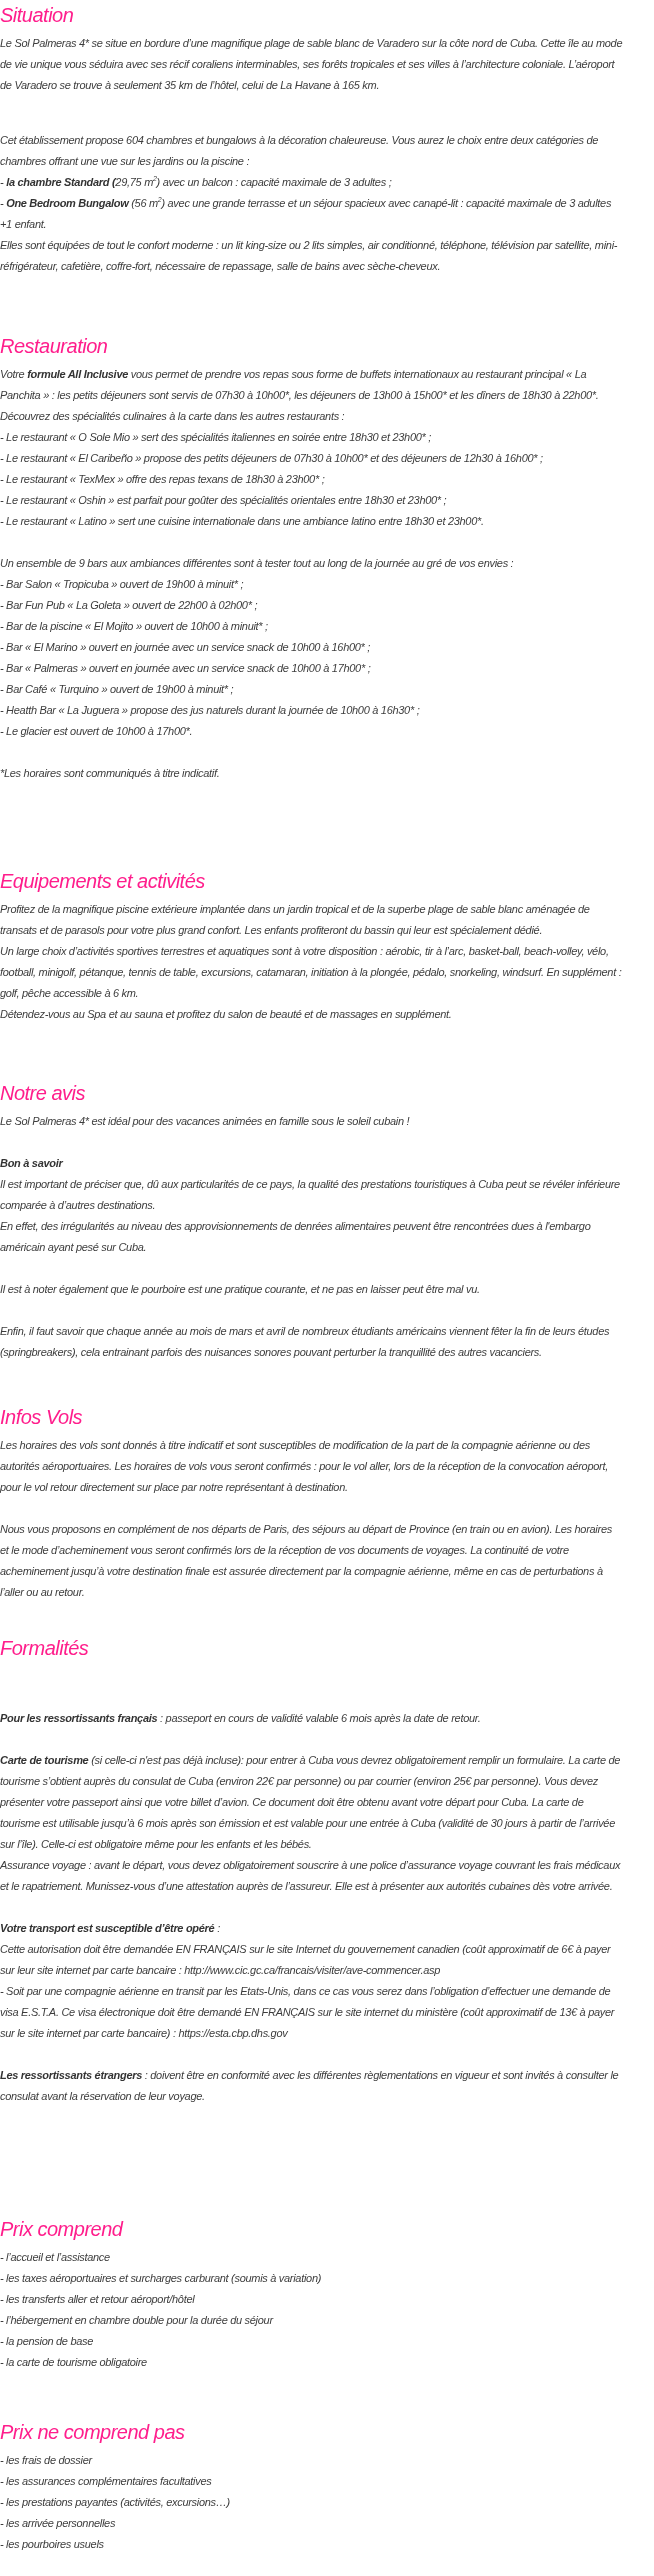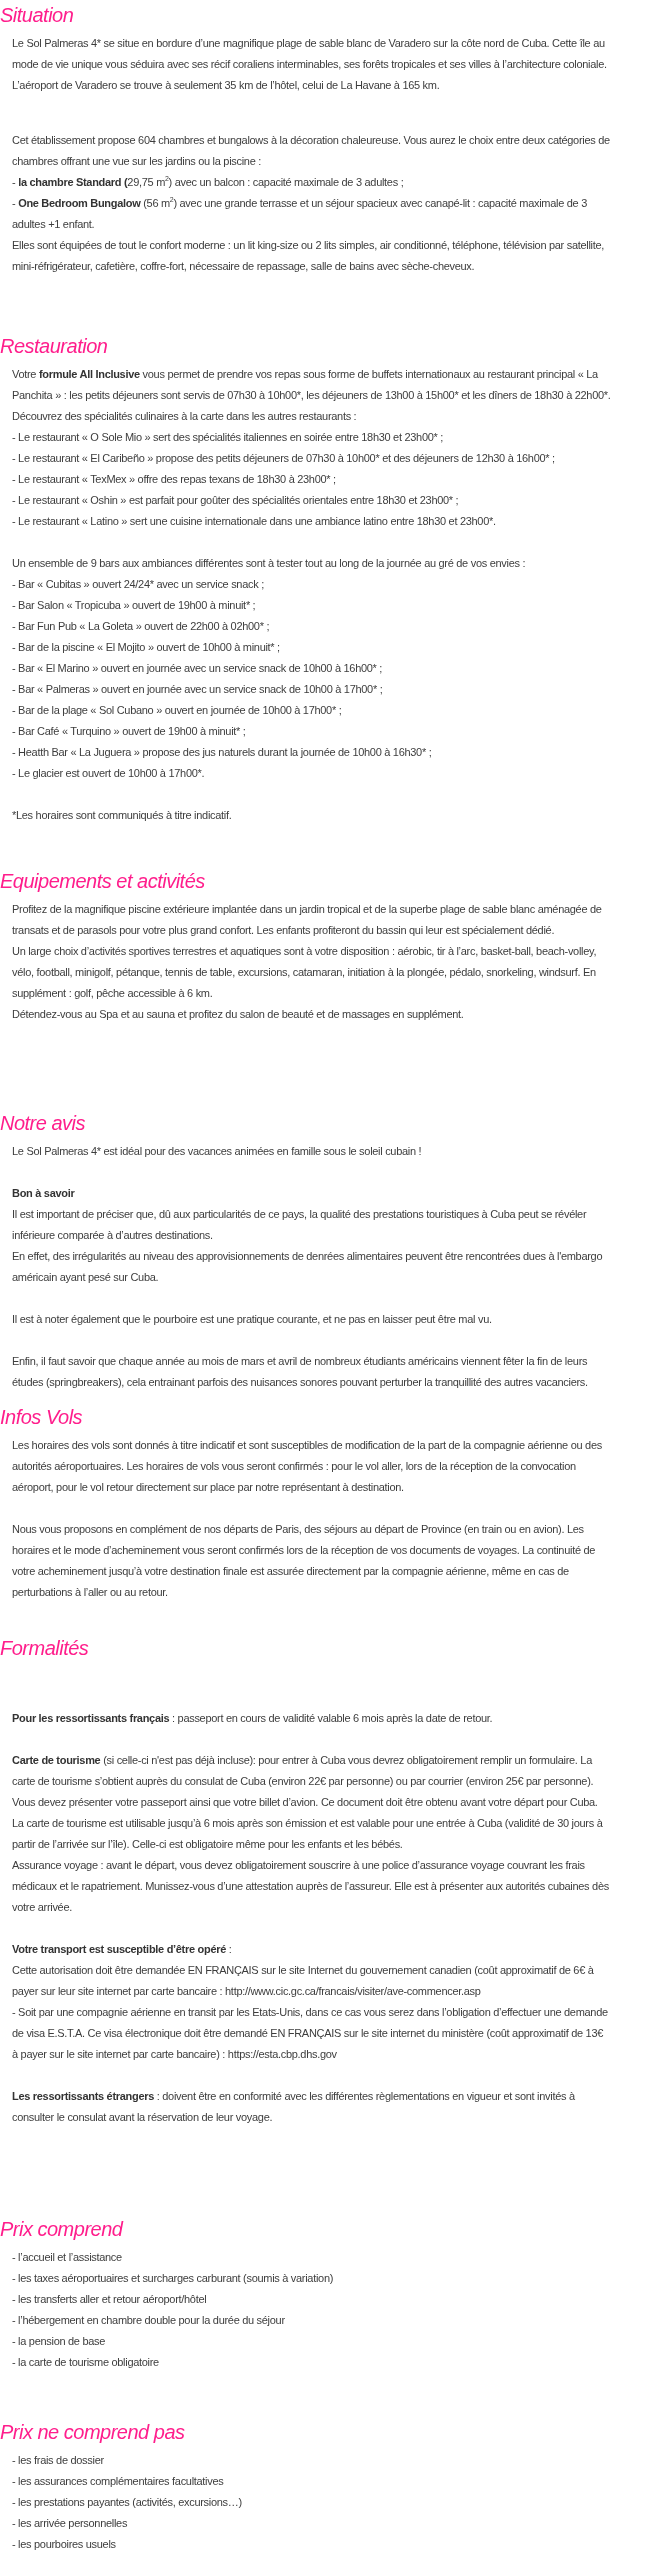--- a/index.html
+++ b/index.html
@@ -16,25 +16,26 @@
     margin: 0;
     font-family: "Liberation Sans", sans-serif;
     font-style: italic;
     font-weight: normal;
     font-size: 20px;
     line-height: 26px;
     color: #ff1e8c;
     letter-spacing: -0.5px;
   }
   .txt {
+    font-style: italic;
     font-size: 11px;
     line-height: 21px;
     letter-spacing: -0.3px;
     color: #3d3d3d;
-    margin: 12px;
+    margin: 0;
     white-space: normal;
   }
   .txt b, b.txt { font-weight: bold; color: #333; }
   .line { display: block; }
   .gap { height: 21px; }
   sup { font-size: 7px; line-height: 0; }
 </style>
 </head>
 <body>
 
@@ -58,45 +59,43 @@
     <h2>Restauration</h2>
     <div class="txt" style="margin-top:5.2px">
       <span class="line"><span>Votre </span><b>formule All Inclusive</b><span> vous permet de prendre vos repas sous forme de buffets internationaux au restaurant principal « La Panchita » : les petits déjeuners sont servis de 07h30 à 10h00*, les déjeuners de 13h00 à 15h00* et les dîners de 18h30 à 22h00*. Découvrez des spécialités culinaires à la carte dans les autres restaurants :</span></span>
       <span class="line">- Le restaurant « O Sole Mio » sert des spécialités italiennes en soirée entre 18h30 et 23h00* ;</span>
       <span class="line">- Le restaurant « El Caribeño » propose des petits déjeuners de 07h30 à 10h00* et des déjeuners de 12h30 à 16h00* ;</span>
       <span class="line">- Le restaurant « TexMex » offre des repas texans de 18h30 à 23h00* ;</span>
       <span class="line">- Le restaurant « Oshin » est parfait pour goûter des spécialités orientales entre 18h30 et 23h00* ;</span>
       <span class="line">- Le restaurant « Latino » sert une cuisine internationale dans une ambiance latino entre 18h30 et 23h00*.</span>
       <div class="gap"></div>
       <span class="line">Un ensemble de 9 bars aux ambiances différentes sont à tester tout au long de la journée au gré de vos envies :</span>
-      <span class="line">- Bar « Cubitas » ouvert 24/24* avec un service snack ;</span>
       <span class="line">- Bar Salon « Tropicuba » ouvert de 19h00 à minuit* ;</span>
       <span class="line">- Bar Fun Pub « La Goleta » ouvert de 22h00 à 02h00* ;</span>
       <span class="line">- Bar de la piscine « El Mojito » ouvert de 10h00 à minuit* ;</span>
       <span class="line">- Bar « El Marino » ouvert en journée avec un service snack de 10h00 à 16h00* ;</span>
       <span class="line">- Bar « Palmeras » ouvert en journée avec un service snack de 10h00 à 17h00* ;</span>
-      <span class="line">- Bar de la plage « Sol Cubano » ouvert en journée de 10h00 à 17h00* ;</span>
       <span class="line">- Bar Café « Turquino » ouvert de 19h00 à minuit* ;</span>
       <span class="line">- Heatth Bar « La Juguera » propose des jus naturels durant la journée de 10h00 à 16h30* ;</span>
       <span class="line">- Le glacier est ouvert de 10h00 à 17h00*.</span>
       <div class="gap"></div>
       <span class="line">*Les horaires sont communiqués à titre indicatif.</span>
     </div>
   </section>
 
   <section class="section" style="top:868px">
     <h2>Equipements et activités</h2>
     <div class="txt" style="margin-top:5.2px">
       <span class="line">Profitez de la magnifique piscine extérieure implantée dans un jardin tropical et de la superbe plage de sable blanc aménagée de transats et de parasols pour votre plus grand confort. Les enfants profiteront du bassin qui leur est spécialement dédié.</span>
       <span class="line">Un large choix d’activités sportives terrestres et aquatiques sont à votre disposition : aérobic, tir à l’arc, basket-ball, beach-volley, vélo, football, minigolf, pétanque, tennis de table, excursions, catamaran, initiation à la plongée, pédalo, snorkeling, windsurf. En supplément : golf, pêche accessible à 6 km.</span>
       <span class="line">Détendez-vous au Spa et au sauna et profitez du salon de beauté et de massages en supplément.</span>
     </div>
   </section>
 
-  <section class="section" style="top:1110px">
+  <section class="section" style="top:1080px">
     <h2>Notre avis</h2>
     <div class="txt" style="margin-top:5.2px">
       <span class="line">Le Sol Palmeras 4* est idéal pour des vacances animées en famille sous le soleil cubain !</span>
       <div class="gap"></div>
       <b class="line">Bon à savoir</b>
       <span class="line">Il est important de préciser que, dû aux particularités de ce pays, la qualité des prestations touristiques à Cuba peut se révéler inférieure comparée à d’autres destinations.</span>
       <span class="line">En effet, des irrégularités au niveau des approvisionnements de denrées alimentaires peuvent être rencontrées dues à l'embargo américain ayant pesé sur Cuba.</span>
       <div class="gap"></div>
       <span class="line">Il est à noter également que le pourboire est une pratique courante, et ne pas en laisser peut être mal vu.</span>
       <div class="gap"></div>

